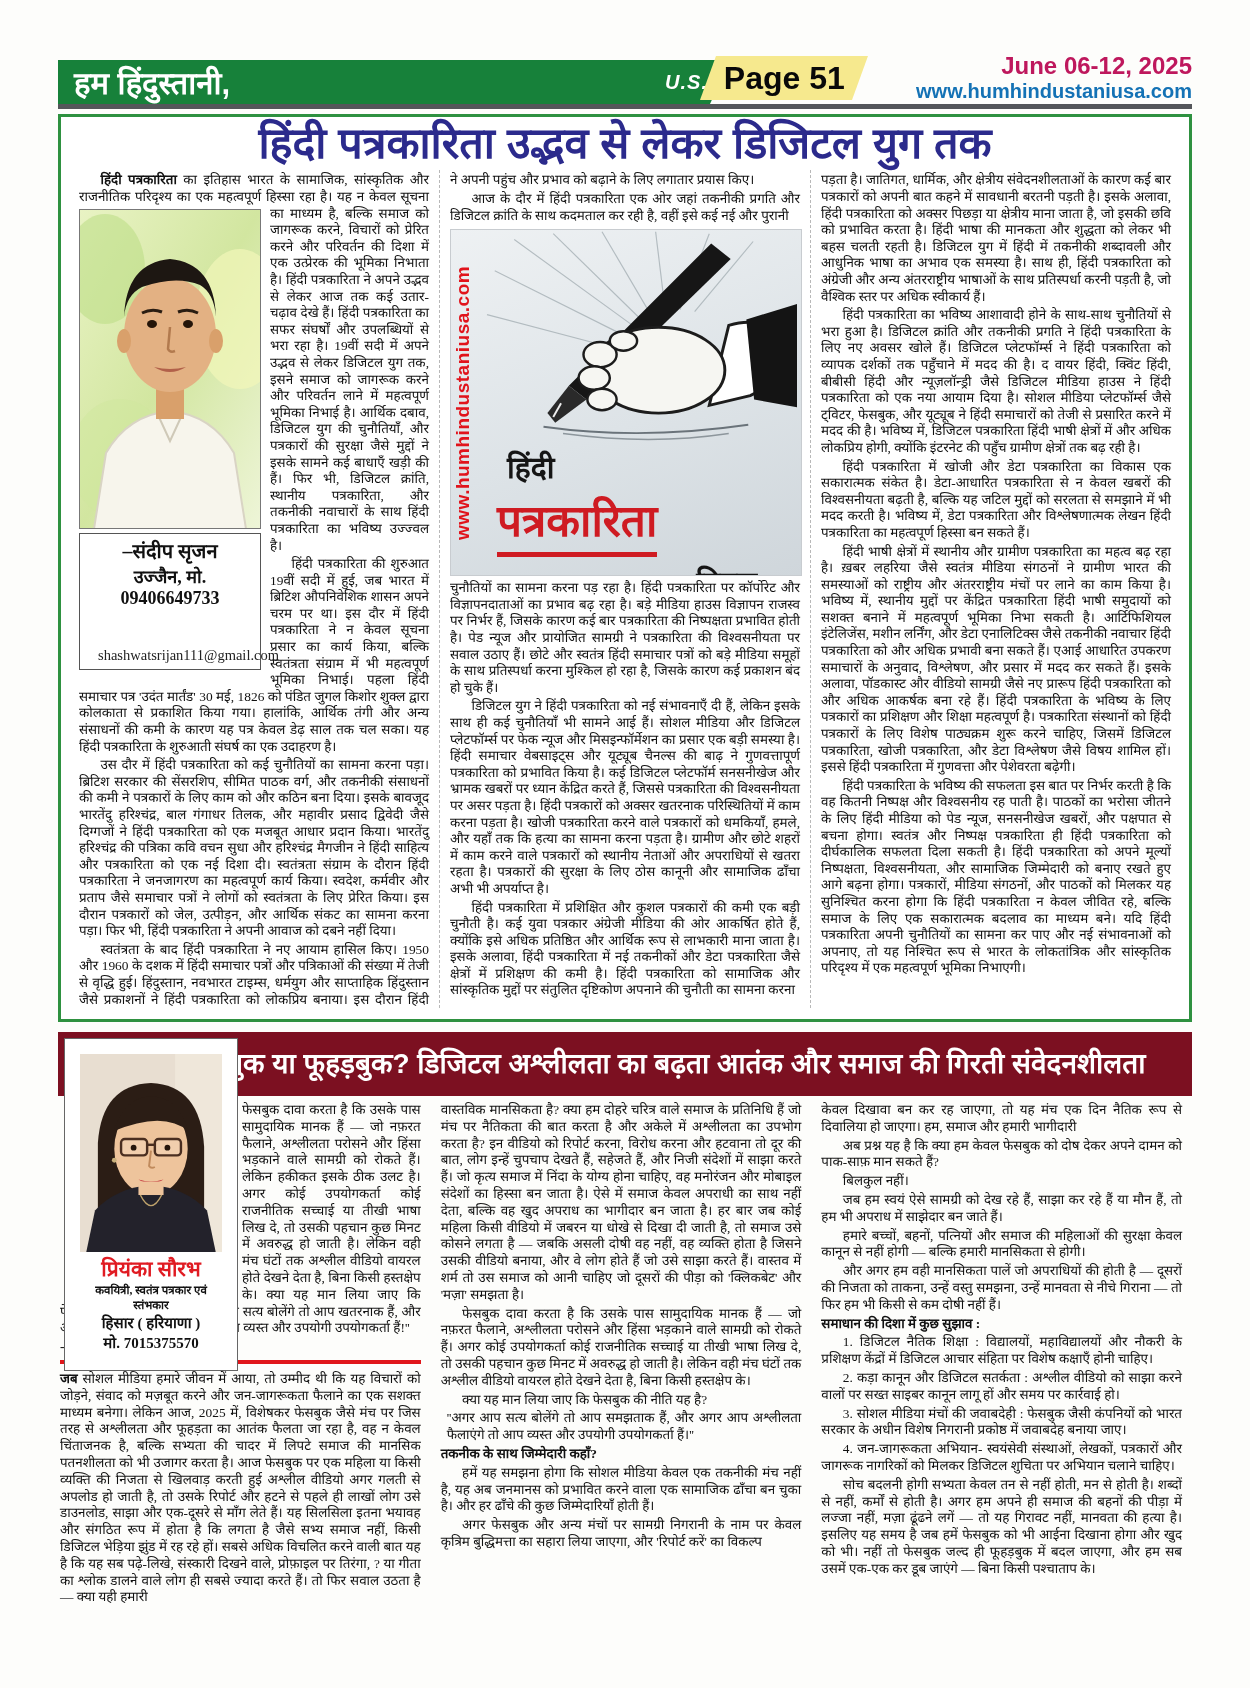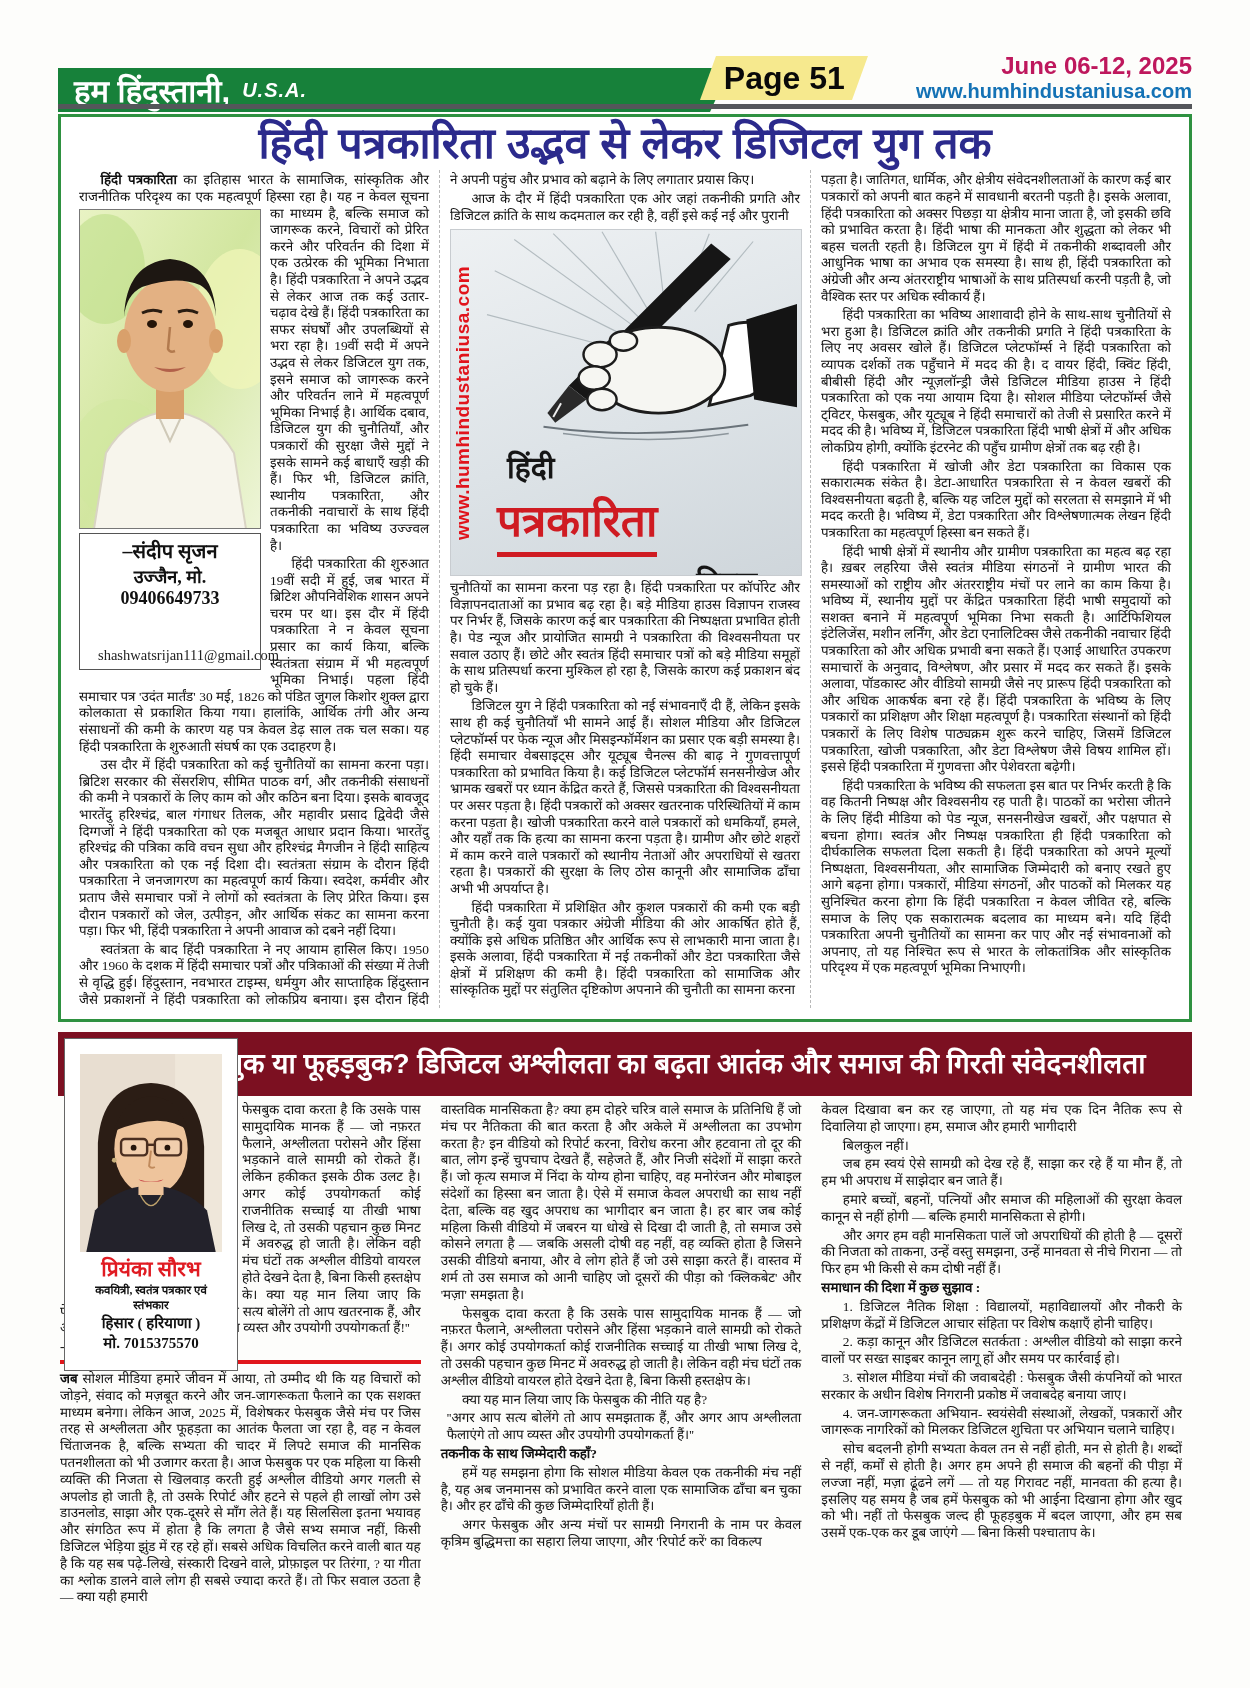--- a/index.html
+++ b/index.html
@@ -1,22 +1,22 @@
 <!DOCTYPE html>
 <html><head>
 <meta charset="utf-8">
 <style>
   html,body{margin:0;padding:0;background:#e9e8e2;}
   .page{position:relative;width:1250px;height:1688px;background:#fdfdfb;margin:0 auto;overflow:hidden;
         font-family:"Liberation Serif",serif;color:#111;}
   
   .hdr{position:absolute;top:52px;left:58px;right:58px;height:52px;}
-  .masthead{position:absolute;left:0;top:16px;width:672px;height:44px;background:#17813a;
+  .masthead{position:absolute;left:0;top:8px;width:672px;height:44px;background:#17813a;
             clip-path:polygon(0 0,100% 0,calc(100% - 20px) 100%,0 100%);
-            display:flex;align-items:center;gap:12px;padding-left:16px;box-sizing:border-box;}
+            display:flex;align-items:center;gap:12px;padding-left:16px;box-sizing:border-box;justify-content:space-between;}
   .mast-main{font:700 31px "Liberation Sans",sans-serif;color:#fff;}
   .mast-usa{font:italic 700 20px "Liberation Sans",sans-serif;color:#fff;letter-spacing:1px;}
   .badge{position:absolute;left:650px;top:4px;width:152px;height:44px;background:#f6e98e;
          transform:skewX(-20deg);display:flex;align-items:center;justify-content:center;}
   .badge>span{transform:skewX(20deg);font:700 32px "Liberation Sans",sans-serif;color:#090909;}
   .hdr-right{position:absolute;right:0;top:0;text-align:right;line-height:1.12;}
   .date{font:700 24px "Liberation Sans",sans-serif;color:#be185d;text-align:right;}
   .site{font:700 20px "Liberation Sans",sans-serif;color:#1472b5;}
   .hdr-rule{position:absolute;top:104px;left:58px;right:58px;height:5px;background:#54565a;}
   
@@ -219,20 +219,21 @@
         <p class="p">फेसबुक दावा करता है कि उसके पास सामुदायिक मानक हैं — जो नफ़रत फैलाने, अश्लीलता परोसने और हिंसा भड़काने वाले सामग्री को रोकते हैं। अगर कोई उपयोगकर्ता कोई राजनीतिक सच्चाई या तीखी भाषा लिख दे, तो उसकी पहचान कुछ मिनट में अवरुद्ध हो जाती है। लेकिन वही मंच घंटों तक अश्लील वीडियो वायरल होते देखने देता है, बिना किसी हस्तक्षेप के।</p>
         <p class="p">क्या यह मान लिया जाए कि फेसबुक की नीति यह है?</p>
         <p class="p quotep">''अगर आप सत्य बोलेंगे तो आप समझताक हैं, और अगर आप अश्लीलता फैलाएंगे तो आप व्यस्त और उपयोगी उपयोगकर्ता हैं।''</p>
         <p class="p subhead">तकनीक के साथ जिम्मेदारी कहाँ?</p>
         <p class="p">हमें यह समझना होगा कि सोशल मीडिया केवल एक तकनीकी मंच नहीं है, यह अब जनमानस को प्रभावित करने वाला एक सामाजिक ढाँचा बन चुका है। और हर ढाँचे की कुछ जिम्मेदारियाँ होती हैं।</p>
         <p class="p">अगर फेसबुक और अन्य मंचों पर सामग्री निगरानी के नाम पर केवल कृत्रिम बुद्धिमत्ता का सहारा लिया जाएगा, और 'रिपोर्ट करें' का विकल्प</p>
       </div>
 
       <div class="a2col">
         <p class="p cont">केवल दिखावा बन कर रह जाएगा, तो यह मंच एक दिन नैतिक रूप से दिवालिया हो जाएगा। हम, समाज और हमारी भागीदारी</p>
+        <p class="p">अब प्रश्न यह है कि क्या हम केवल फेसबुक को दोष देकर अपने दामन को पाक-साफ़ मान सकते हैं?</p>
         <p class="p">बिलकुल नहीं।</p>
         <p class="p">जब हम स्वयं ऐसे सामग्री को देख रहे हैं, साझा कर रहे हैं या मौन हैं, तो हम भी अपराध में साझेदार बन जाते हैं।</p>
         <p class="p">हमारे बच्चों, बहनों, पत्नियों और समाज की महिलाओं की सुरक्षा केवल कानून से नहीं होगी — बल्कि हमारी मानसिकता से होगी।</p>
         <p class="p">और अगर हम वही मानसिकता पालें जो अपराधियों की होती है — दूसरों की निजता को ताकना, उन्हें वस्तु समझना, उन्हें मानवता से नीचे गिराना — तो फिर हम भी किसी से कम दोषी नहीं हैं।</p>
         <p class="p subhead">समाधान की दिशा में कुछ सुझाव :</p>
         <p class="p">1. डिजिटल नैतिक शिक्षा : विद्यालयों, महाविद्यालयों और नौकरी के प्रशिक्षण केंद्रों में डिजिटल आचार संहिता पर विशेष कक्षाएँ होनी चाहिए।</p>
         <p class="p">2. कड़ा कानून और डिजिटल सतर्कता : अश्लील वीडियो को साझा करने वालों पर सख्त साइबर कानून लागू हों और समय पर कार्रवाई हो।</p>
         <p class="p">3. सोशल मीडिया मंचों की जवाबदेही : फेसबुक जैसी कंपनियों को भारत सरकार के अधीन विशेष निगरानी प्रकोष्ठ में जवाबदेह बनाया जाए।</p>
         <p class="p">4. जन-जागरूकता अभियान- स्वयंसेवी संस्थाओं, लेखकों, पत्रकारों और जागरूक नागरिकों को मिलकर डिजिटल शुचिता पर अभियान चलाने चाहिए।</p>
         <p class="p">सोच बदलनी होगी सभ्यता केवल तन से नहीं होती, मन से होती है। शब्दों से नहीं, कर्मों से होती है। अगर हम अपने ही समाज की बहनों की पीड़ा में लज्जा नहीं, मज़ा ढूंढने लगें — तो यह गिरावट नहीं, मानवता की हत्या है। इसलिए यह समय है जब हमें फेसबुक को भी आईना दिखाना होगा और खुद को भी। नहीं तो फेसबुक जल्द ही फूहड़बुक में बदल जाएगा, और हम सब उसमें एक-एक कर डूब जाएंगे — बिना किसी पश्चाताप के।</p>

